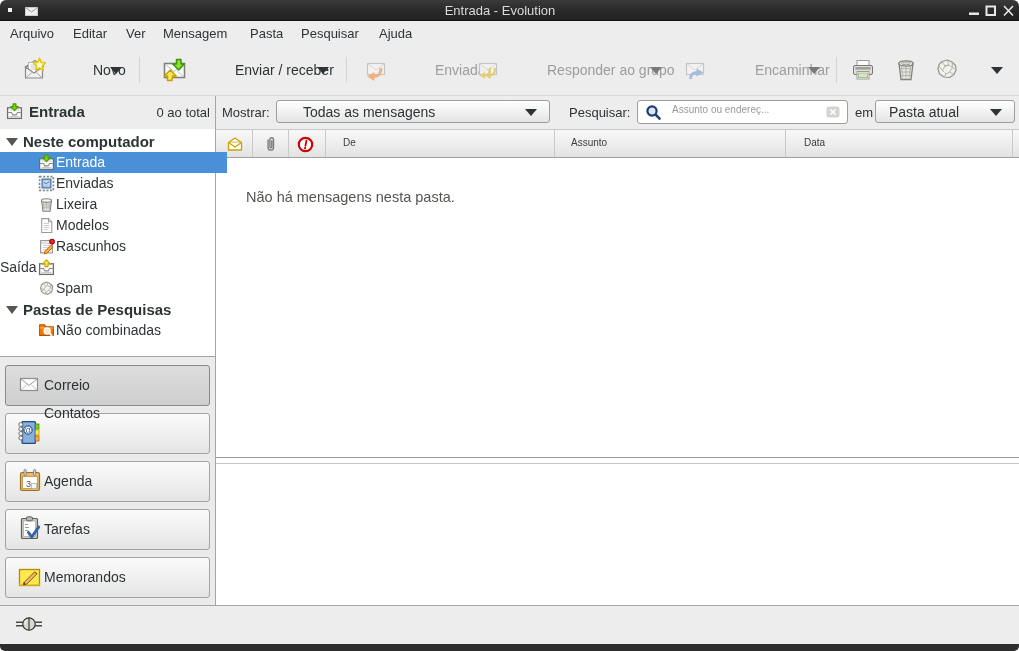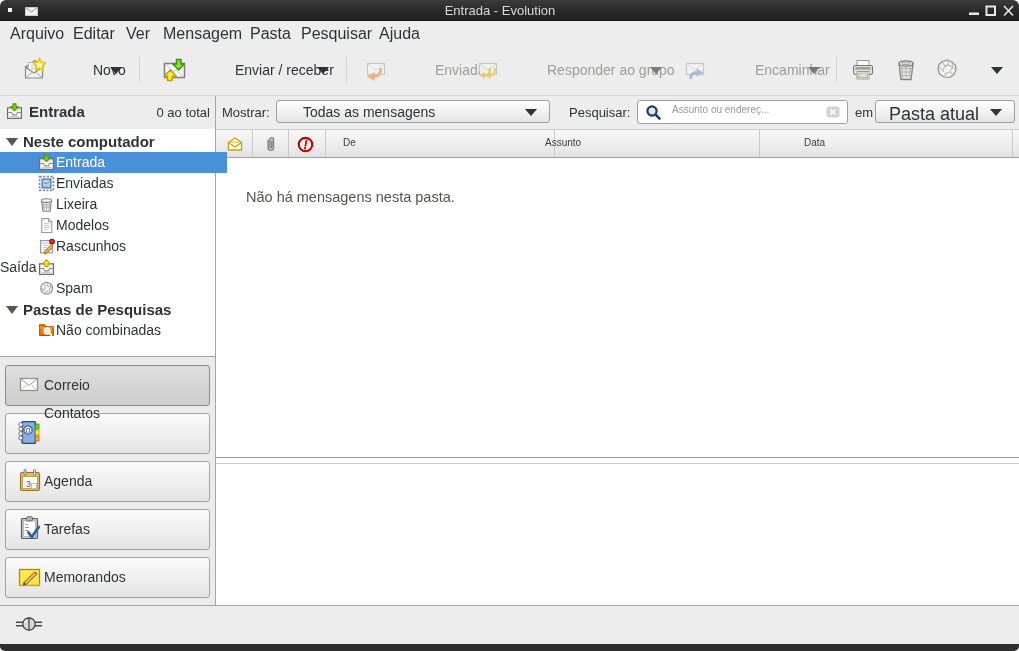--- a/index.html
+++ b/index.html
@@ -9,21 +9,21 @@
 
 
 #titlebar { left:0; top:0; width:1019px; height:21px;
   background:linear-gradient(to bottom,#3b3b3b 0%,#2d2d2d 40%,#262626 70%,#232323 100%);
   border-radius:6px 6px 0 0; border-bottom:1px solid #141414; }
 #title { left:0; top:3px; width:1000px; text-align:center; color:#d9d9d9; font-size:13px; }
 #tbdot { left:8px; top:8px; width:4px; height:4px; background:#f2f2f2; }
 
 
 #menubar { left:0; top:21px; width:1019px; height:24px; background:#ededed; }
-.menuitem { top:24px; height:19px; line-height:19px; font-size:16px; color:#2e3436; }
+.menuitem { top:24px; height:19px; line-height:19px; font-size:13px; color:#2e3436; }
 
 
 #toolbar { left:0; top:45px; width:1019px; height:51px; background:#ededed; border-bottom:1px solid #d9d9d9; }
 .tbtxt { font-size:14px; line-height:24px;margin-left:44px; }
 .tbgray { color:#9c9e9a; }
 .tsep { width:1px; background:#d4d4d4; top:12px; height:27px; }
 .arr { width:0; height:0; border-left:6px solid transparent; border-right:6px solid transparent; border-top:7px solid #2e3436; }
 .arrg { border-top-color:#77797b; }
 
 
@@ -177,29 +177,29 @@
   <circle cx="7" cy="7" r="4.6" fill="#dce6f4" stroke="#1c3e6e" stroke-width="2.2"></circle>
   <path d="M10.6 10.6 L14.6 14.6" stroke="#1c3e6e" stroke-width="2.6" stroke-linecap="round"></path>
 </svg>
 <div class="abs" style="left:672px;top:104px;font-size:10px;color:#9a9a9a">Assunto ou endereç...</div>
 <svg class="abs" style="left:826px;top:106px" width="14" height="12" viewBox="0 0 14 12">
   <rect x="0.5" y="0.5" width="13" height="11" rx="2.5" fill="#c6c6c2" opacity="0.75"></rect>
   <path d="M4.5 3.5 L9.5 8.5 M9.5 3.5 L4.5 8.5" stroke="#ffffff" stroke-width="1.6"></path>
 </svg>
 <div class="abs" style="left:855px;top:105px;font-size:13px">em</div>
 <div class="abs combo" style="left:875px;top:100px;width:140px;height:23px"></div>
-<div class="abs" style="left:889px;top:104px;font-size:18px">Pasta atual</div>
+<div class="abs" style="left:889px;top:104px;font-size:14px">Pasta atual</div>
 <div class="abs arr" style="left:990px;top:109px"></div>
 
 <div class="abs" id="colhdr"></div>
 <div class="abs hcell" style="left:216px;top:130px;width:37px"></div>
 <div class="abs hcell" style="left:253px;top:130px;width:36px"></div>
 <div class="abs hcell" style="left:289px;top:130px;width:37px"></div>
 <div class="abs hcell hlabel" style="left:326px;top:130px;width:229px">De</div>
-<div class="abs hcell hlabel" style="left:528px;top:130px;width:232px">Assunto</div>
+<div class="abs hcell hlabel" style="left:554px;top:130px;width:232px">Assunto</div>
 <div class="abs hcell hlabel" style="left:787px;top:130px;width:226px">Data</div>
 
 <svg class="abs" style="left:226px;top:136px" width="18" height="16" viewBox="0 0 18 16">
   <path d="M2.5 6.5 L9 2 L15.5 6.5" fill="#fefefa" stroke="#caa207" stroke-width="1.3" stroke-linejoin="round"></path>
   <path d="M2.5 6.5 h13 v7.5 h-13 Z" fill="#fefdf0" stroke="#caa207" stroke-width="1.3" stroke-linejoin="round"></path>
   <path d="M2.5 6.5 L9 11 L15.5 6.5" fill="#ffffff" stroke="#caa207" stroke-width="1.2" stroke-linejoin="round"></path>
 </svg>
 <svg class="abs" style="left:262px;top:135px" width="17" height="18" viewBox="0 0 17 18">
   <path d="M6.1 4.4 v8 a2.7 2.7 0 0 0 5.4 0 V4.6 a1.8 1.8 0 0 0 -3.6 0 v7.2 a0.95 0.95 0 0 0 1.9 0 V5.2" fill="none" stroke="#7d7d79" stroke-width="1.4"></path>
 </svg>

